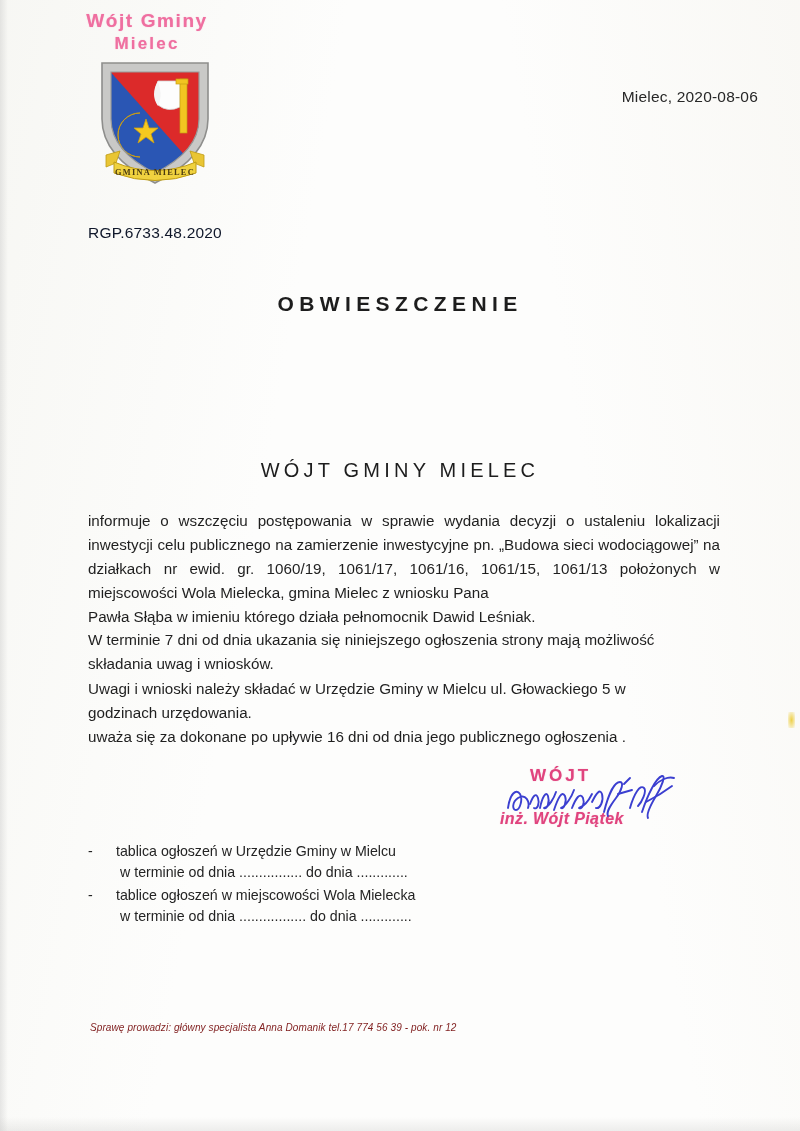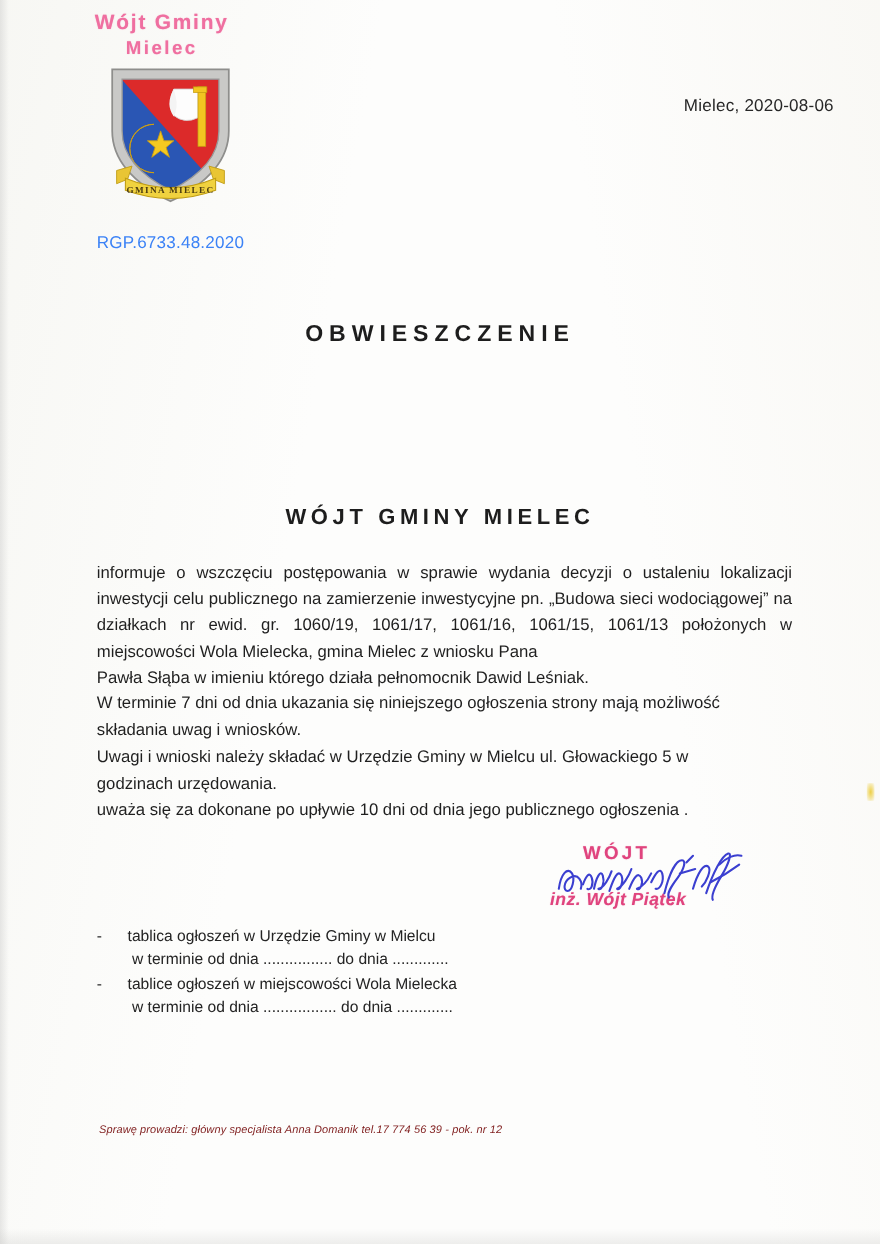--- a/index.html
+++ b/index.html
@@ -81,44 +81,44 @@
     top: 88px;
     font-size: 15.5px;
     color: #272727;
     letter-spacing: 0.2px;
   }
 
   
   .ref-no {
     position: absolute;
     left: 88px;
-    top: 212px;
+    top: 224px;
     font-size: 15.5px;
-    color: #3b82f6;
+    color: #0f172a;
     letter-spacing: 0.2px;
   }
 
   
   .title-main {
     position: absolute;
     left: 0; right: 0;
     top: 292px;
     text-align: center;
     font-size: 21px;
     font-weight: 700;
     letter-spacing: 5.4px;
     color: #1d1d1d;
   }
   .title-sub {
     position: absolute;
     left: 0; right: 0;
     top: 459px;
     text-align: center;
     font-size: 20px;
-    font-weight: 700;
+    font-weight: 400;
     letter-spacing: 4.2px;
     color: #1d1d1d;
   }
 
   
   .body-block {
     position: absolute;
     color: #1f1f1f;
   }
   .legal-basis {
@@ -289,21 +289,21 @@
   <div class="body-block para-scope">
     <div>informuje o wszczęciu postępowania w sprawie wydania decyzji o ustaleniu lokalizacji inwestycji celu publicznego na zamierzenie inwestycyjne pn. „Budowa sieci wodociągowej” na działkach nr ewid. gr. 1060/19, 1061/17, 1061/16, 1061/15, 1061/13 położonych  w miejscowości Wola Mielecka, gmina Mielec z wniosku Pana</div>
     <div class="last-line">Pawła Słąba w imieniu którego działa pełnomocnik Dawid Leśniak.</div>
   </div>
 
   <div class="body-block para-deadline">
     <div>W terminie 7 dni od dnia ukazania się niniejszego ogłoszenia strony mają możliwość</div>
     <div class="free">składania uwag i wniosków.</div>
     <div>Uwagi i wnioski należy składać w Urzędzie Gminy w Mielcu ul. Głowackiego 5 w</div>
     <div class="free">godzinach urzędowania.</div>
-    <div class="free">uważa się za dokonane po upływie 10 dni od dnia jego publicznego ogłoszenia .</div>
+    <div class="free">uważa się za dokonane po upływie 16 dni od dnia jego publicznego ogłoszenia .</div>
   </div>
 
   <div class="signature-zone">
     <div class="sig-stamp-top">WÓJT</div>
     <div class="sig-stamp-name">inż. Wójt Piątek</div>
     <svg class="sig-ink" viewBox="0 0 184 58">
       <g fill="none" stroke="#3b3fd0" stroke-width="1.9" stroke-linecap="round" stroke-linejoin="round">
         <path d="M12 40 C14 26, 20 20, 24 26 C27 31, 24 42, 20 42 C16 42, 16 34, 22 30 C30 25, 34 34, 32 40"></path>
         <path d="M34 36 C37 28, 40 24, 42 30 C44 36, 41 42, 38 40"></path>
         <path d="M44 40 C46 30, 50 22, 52 28 C54 34, 51 42, 48 40 C53 39, 58 30, 60 24"></path>

